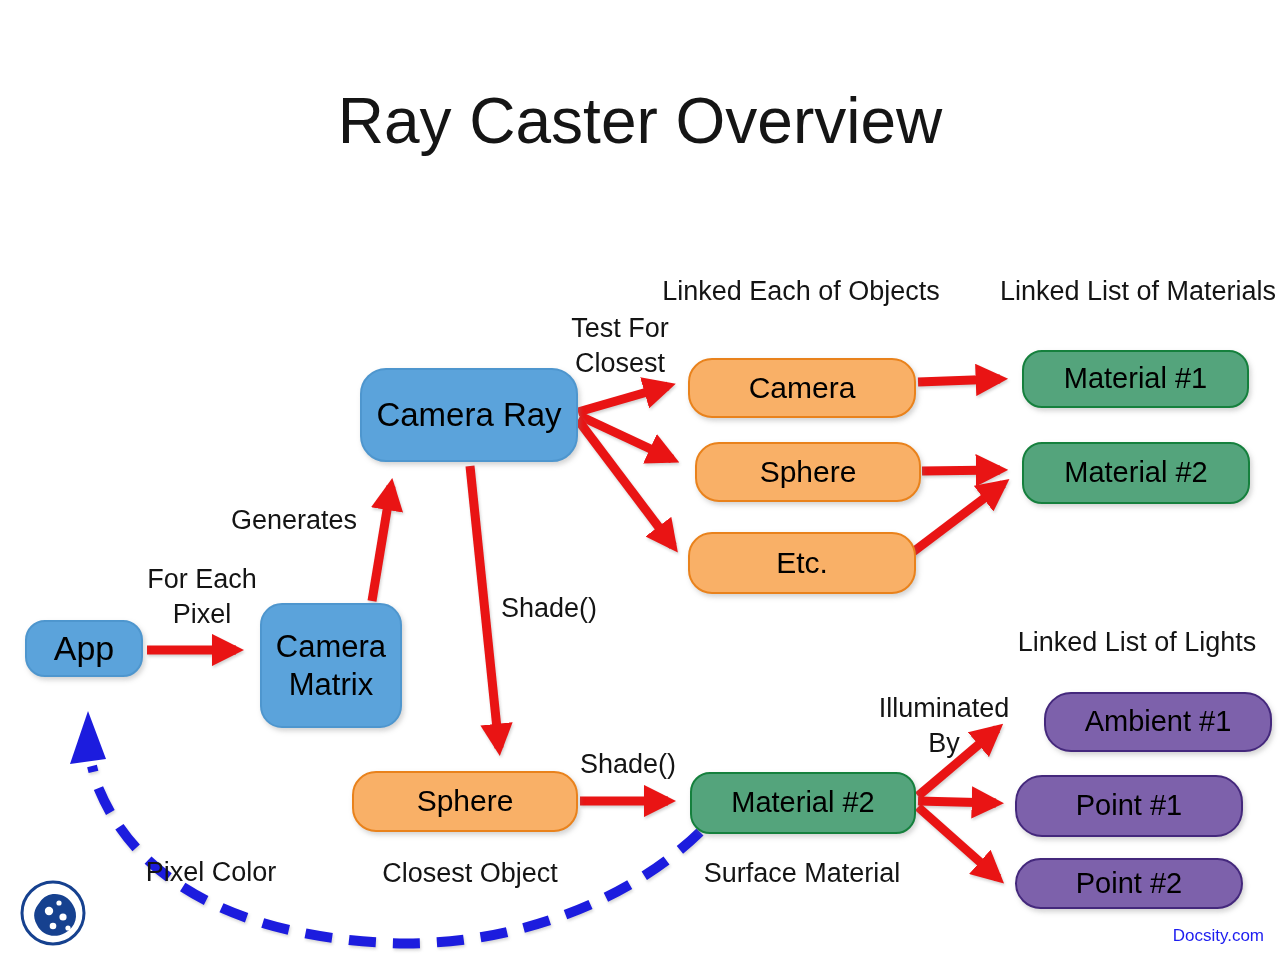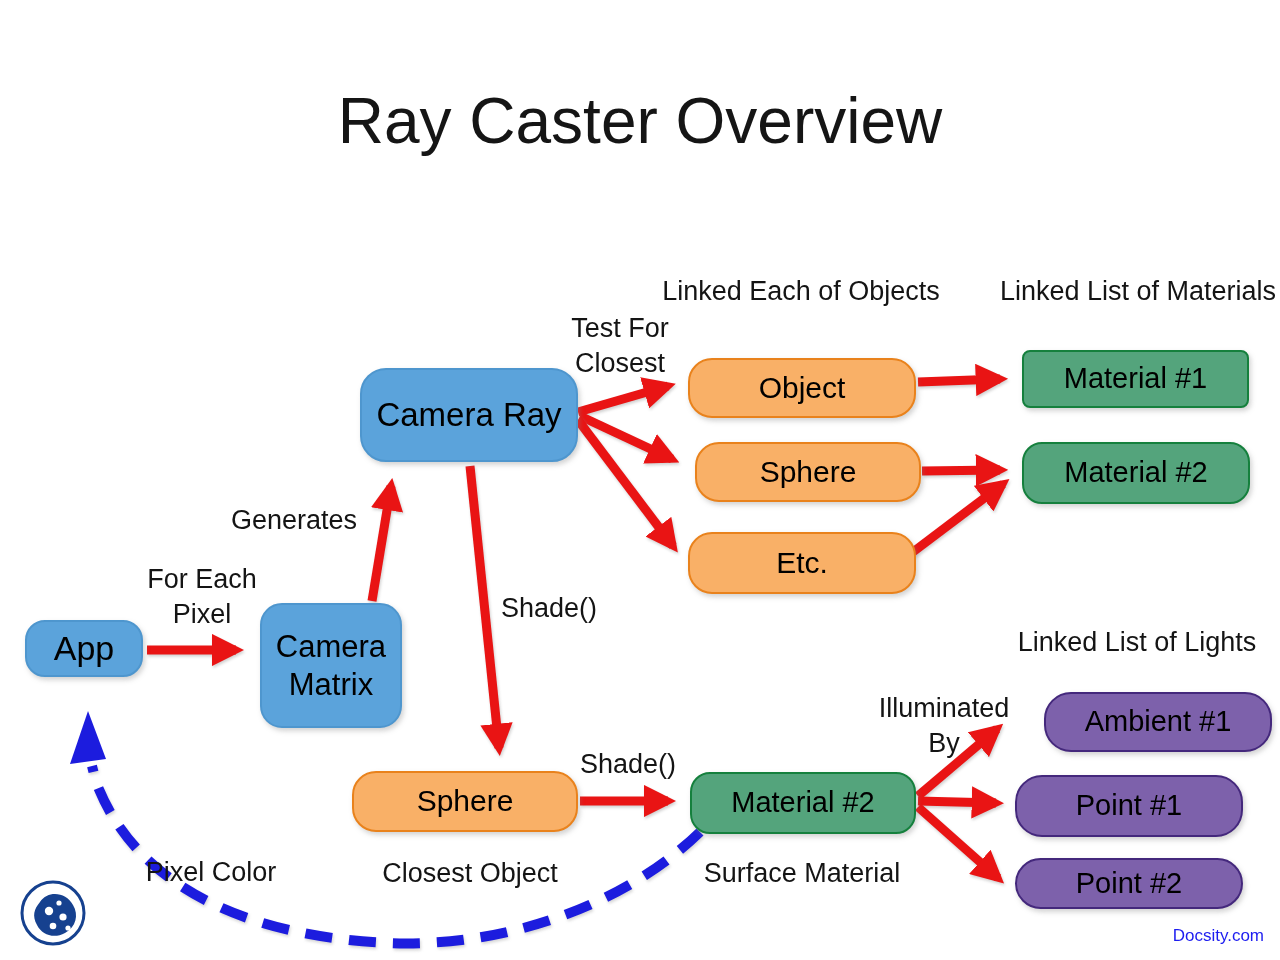--- a/index.html
+++ b/index.html
@@ -69,33 +69,33 @@
     <span>Camera Ray</span>
   </div>
   <div class="node blue" style="left:25px;top:620px;width:118px;height:57px;border-radius:20px;font-size:34px;">
     <span>App</span>
   </div>
   <div class="node blue" style="left:260px;top:603px;width:142px;height:125px;border-radius:22px;font-size:31px;">
     <span>Camera Matrix</span>
   </div>
 
   <div class="node orange" style="left:688px;top:358px;width:228px;height:60px;border-radius:24px;font-size:30px;">
-    <span>Object</span>
+    <span>Camera</span>
   </div>
   <div class="node orange" style="left:695px;top:442px;width:226px;height:60px;border-radius:24px;font-size:30px;">
     <span>Sphere</span>
   </div>
   <div class="node orange" style="left:688px;top:532px;width:228px;height:62px;border-radius:24px;font-size:30px;">
     <span>Etc.</span>
   </div>
   <div class="node orange" style="left:352px;top:771px;width:226px;height:61px;border-radius:24px;font-size:30px;">
     <span>Sphere</span>
   </div>
 
-  <div class="node green" style="left:1022px;top:350px;width:227px;height:58px;border-radius:8px;font-size:29px;">
+  <div class="node green" style="left:1022px;top:350px;width:227px;height:58px;border-radius:20px;font-size:29px;">
     <span>Material #1</span>
   </div>
   <div class="node green" style="left:1022px;top:442px;width:228px;height:62px;border-radius:20px;font-size:29px;">
     <span>Material #2</span>
   </div>
   <div class="node green" style="left:690px;top:772px;width:226px;height:62px;border-radius:20px;font-size:29px;">
     <span>Material #2</span>
   </div>
 
   <div class="node purple" style="left:1044px;top:692px;width:228px;height:60px;border-radius:27px;font-size:29px;">

